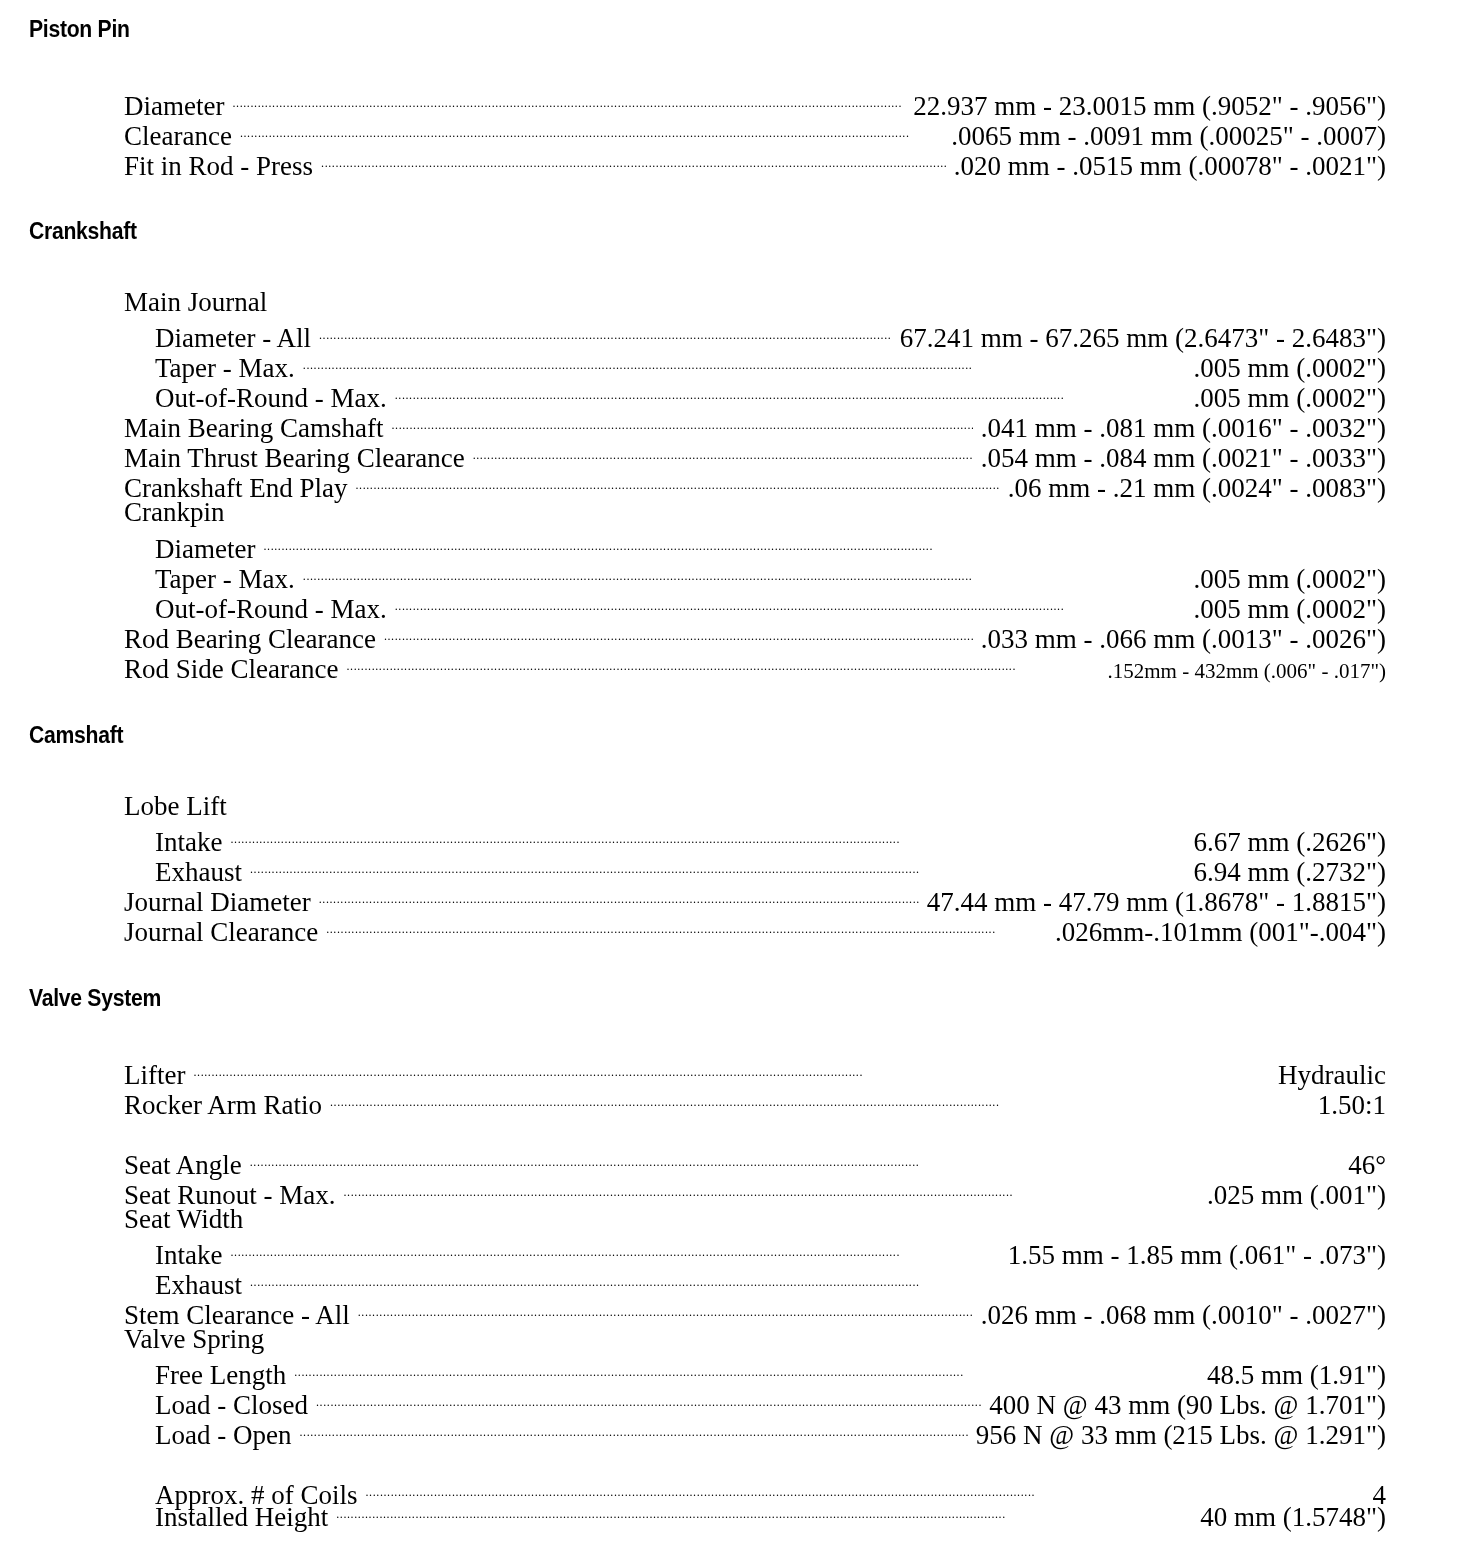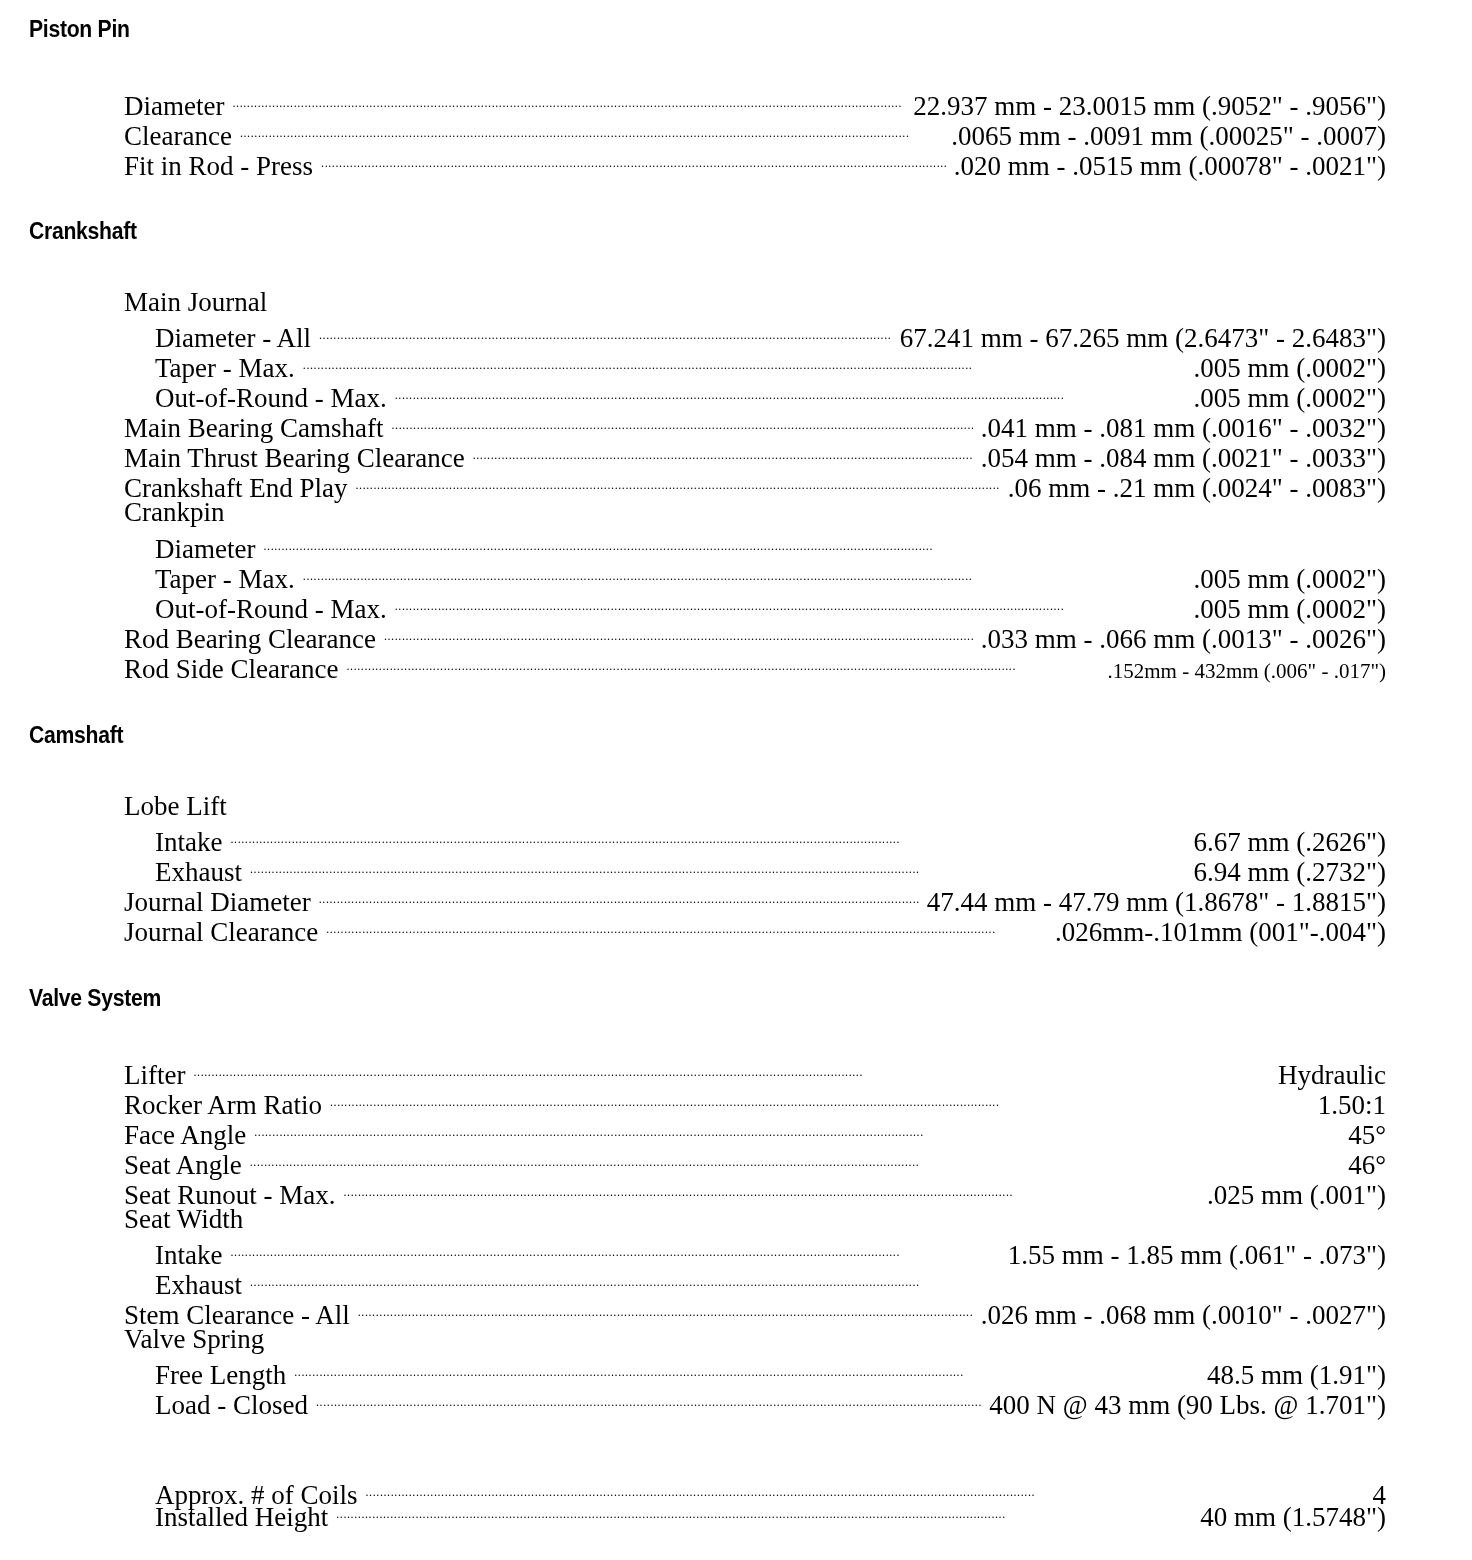--- a/index.html
+++ b/index.html
@@ -154,25 +154,20 @@
   <div class="row lvl1" style="top:1054px">
     <span class="label">Lifter</span>
     <span class="leader"></span>
     <span class="value">Hydraulic</span>
   </div>
   <div class="row lvl1" style="top:1084px">
     <span class="label">Rocker Arm Ratio</span>
     <span class="leader"></span>
     <span class="value">1.50:1</span>
   </div>
-  <div class="row lvl1" style="top:1114px">
-    <span class="label">Face Angle</span>
-    <span class="leader"></span>
-    <span class="value">45°</span>
-  </div>
   <div class="row lvl1" style="top:1144px">
     <span class="label">Seat Angle</span>
     <span class="leader"></span>
     <span class="value">46°</span>
   </div>
   <div class="row lvl1" style="top:1174px">
     <span class="label">Seat Runout - Max.</span>
     <span class="leader"></span>
     <span class="value">.025 mm (.001")</span>
   </div>
@@ -199,20 +194,25 @@
   <div class="row lvl2" style="top:1354px">
     <span class="label">Free Length</span>
     <span class="leader"></span>
     <span class="value">48.5 mm (1.91")</span>
   </div>
   <div class="row lvl2" style="top:1384px">
     <span class="label">Load - Closed</span>
     <span class="leader"></span>
     <span class="value">400 N @ 43 mm (90 Lbs. @ 1.701")</span>
   </div>
+  <div class="row lvl2" style="top:1414px">
+    <span class="label">Load - Open</span>
+    <span class="leader"></span>
+    <span class="value">956 N @ 33 mm (215 Lbs. @ 1.291")</span>
+  </div>
   <div class="row lvl2" style="top:1496px">
     <span class="label">Installed Height</span>
     <span class="leader"></span>
     <span class="value">40 mm (1.5748")</span>
   </div>
   <div class="row lvl2" style="top:1474px">
     <span class="label">Approx. # of Coils</span>
     <span class="leader"></span>
     <span class="value">4</span>
   </div>

